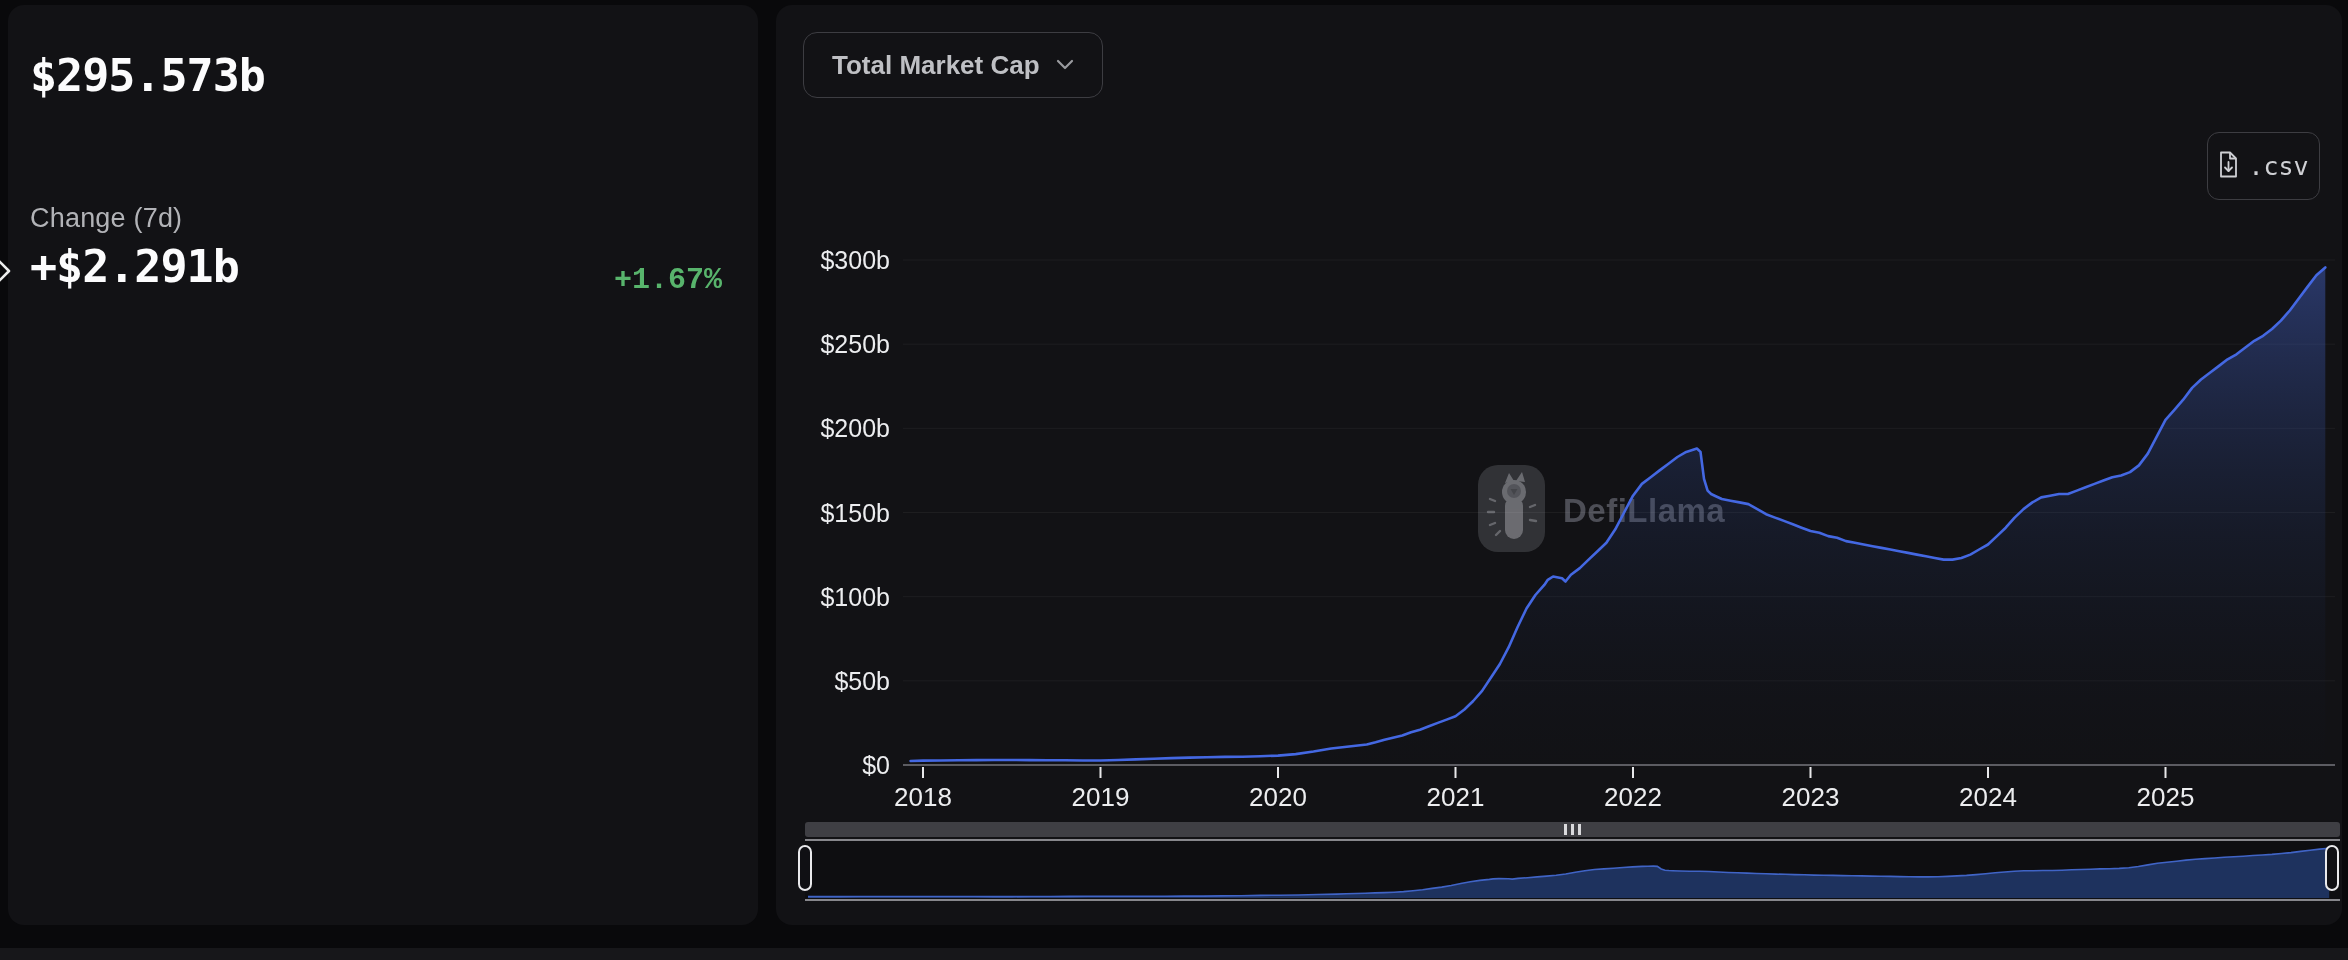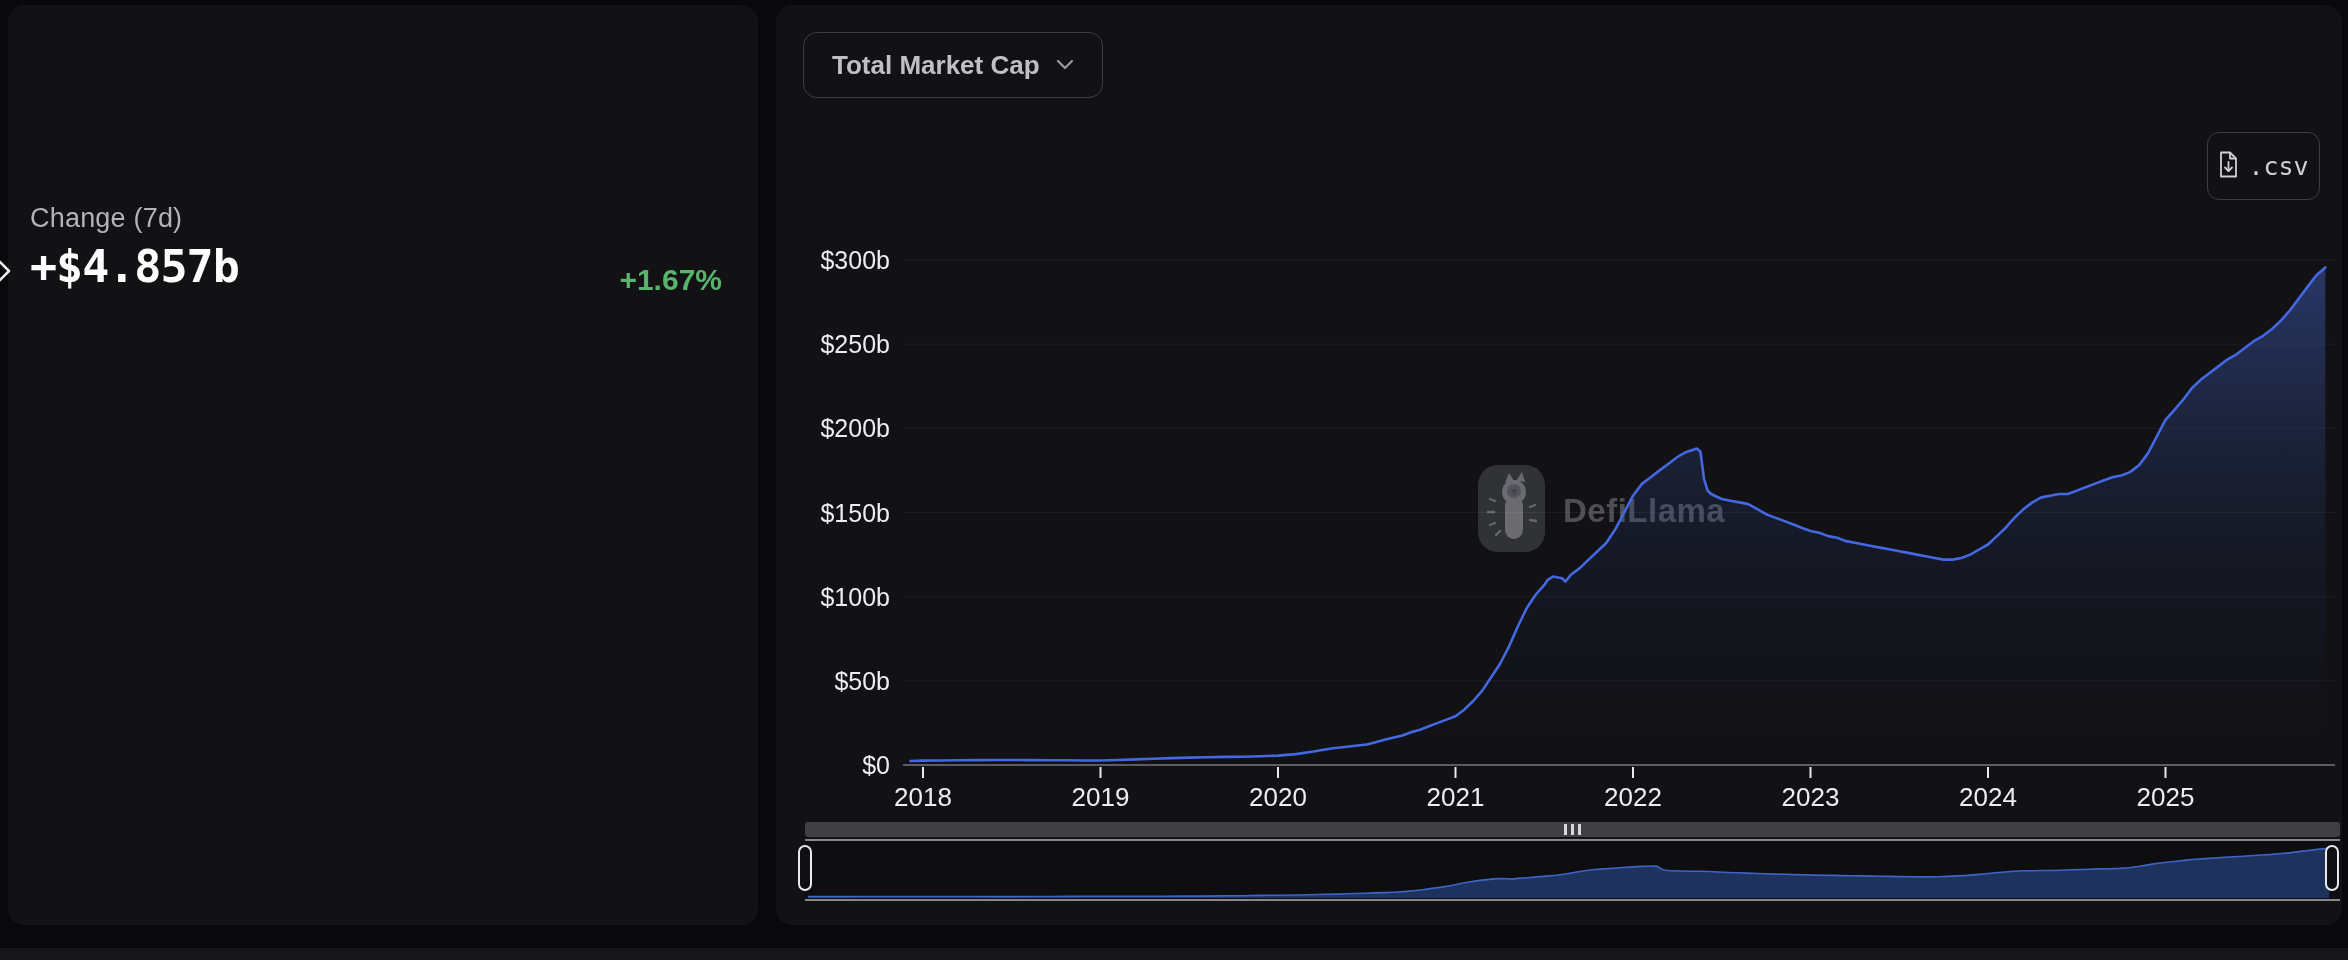--- a/index.html
+++ b/index.html
@@ -28,21 +28,21 @@
   .stat .value {
     font-family:"DejaVu Sans Mono", monospace;
     font-weight:bold; font-size:45px; color:#fcfcfd;
     margin-top:6px; white-space:nowrap; letter-spacing:-1px;
   }
   #stat-1 { top:38px; }
   #stat-2 { top:198px; }
   #stat-3 { top:360px; }
   .pct-badge {
     position:absolute; right:36px; top:258px;
-    font-family:Liberation Sans, sans-serif;
+    font-family:Liberation Mono, monospace;
     font-size:30px; font-weight:bold; color:#58b46c;
   }
   #sidebar-toggle {
     position:absolute; left:-4px; top:255px; width:26px; height:36px;
     display:flex; align-items:center; cursor:pointer; z-index:5;
   }
 
   
   #metric-dropdown {
     position:absolute; left:27px; top:27px; height:66px;
@@ -98,25 +98,26 @@
     background:#17171a;
   }
   svg text { font-family:"Liberation Sans", sans-serif; }
 </style>
 </head>
 <body>
 
 <div id="left-panel" class="panel">
 
   <div class="stat" id="stat-1">
+    <div class="value">$295.573b</div>
   </div>
 
   <div class="stat" id="stat-2">
     <div class="label">Change (7d)</div>
-    <div class="value">+$4.857b</div>
+    <div class="value">+$2.291b</div>
   </div>
   <div class="pct-badge">+1.67%</div>
 
 </div>
 
 <div id="sidebar-toggle">
   <span>
     <svg width="16" height="26" viewBox="0 0 16 26" fill="none">
       <polyline points="3,3 13,13 3,23" stroke="#eceded" stroke-width="2.6" stroke-linecap="round" stroke-linejoin="round"></polyline>
     </svg>

